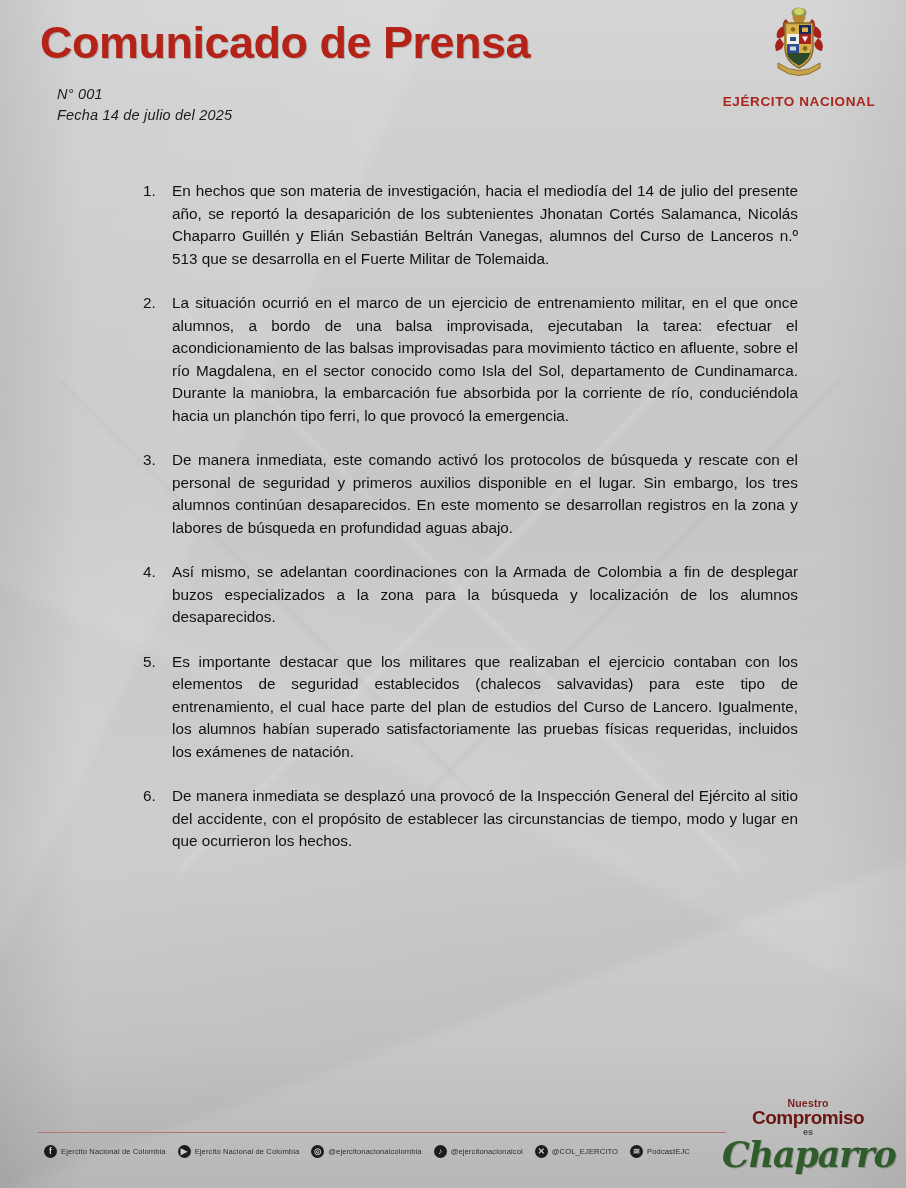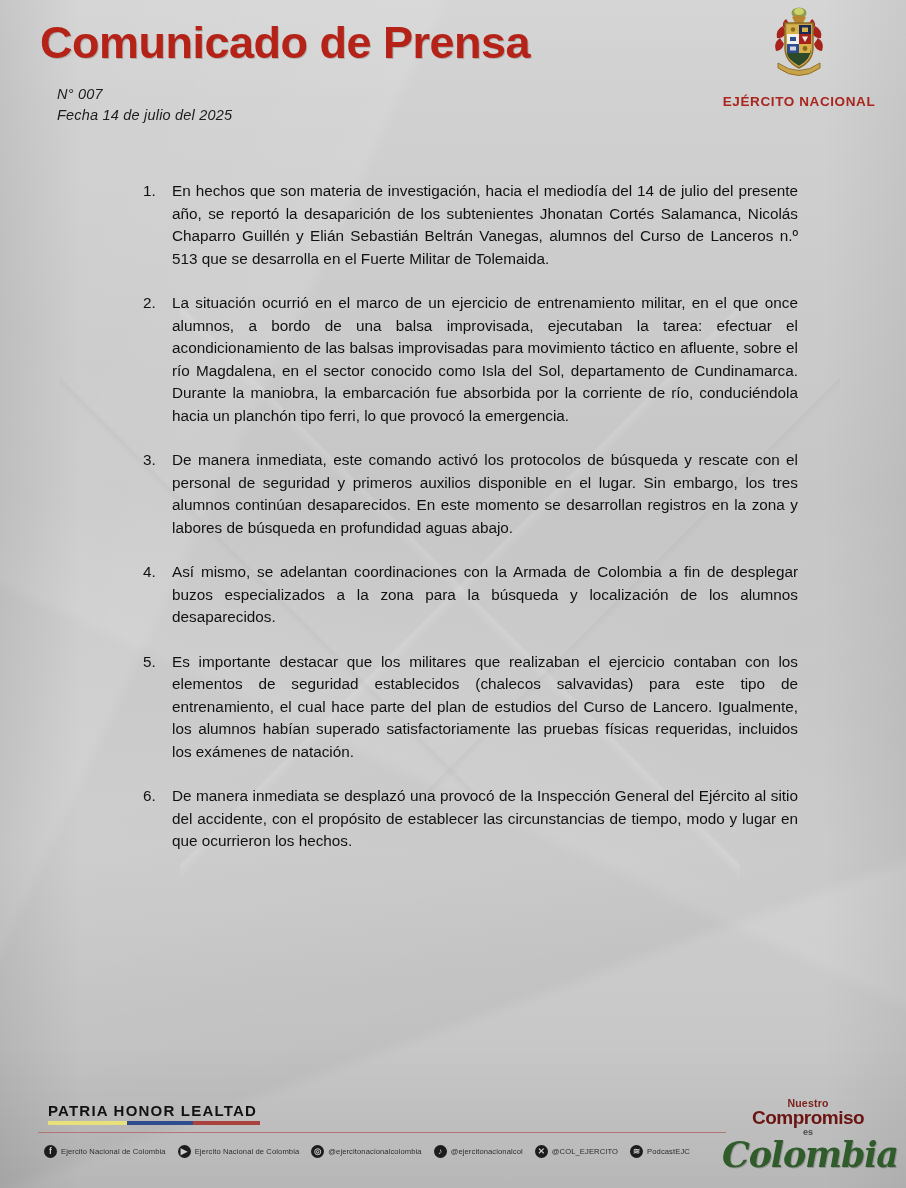--- a/index.html
+++ b/index.html
@@ -158,21 +158,21 @@
 <div class="page">
   <div class="bg-layer bg-a"></div>
   <div class="bg-layer bg-chev"></div>
   <div class="bg-layer bg-chev2"></div>
   <div class="bg-layer bg-vign"></div>
 
   <div class="header">
     <div class="title">Comunicado de Prensa</div>
 
     <div class="meta">
-      <div>N° 007</div>
+      <div>N° 001</div>
       <div>Fecha 14 de julio del 2025</div>
     </div>
 
     <div class="emblem-wrap">
       <svg class="emblem" viewBox="0 0 86 80">
 
         <ellipse cx="43" cy="7" rx="7.5" ry="5.5" fill="#8f9c4e"></ellipse>
         <ellipse cx="43" cy="5.5" rx="5" ry="3.5" fill="#cbd36a"></ellipse>
         <path d="M36 11 L43 9 L50 11 L47 17 L39 17 Z" fill="#b8862f"></path>
         <path d="M30 13 q-5 4 -2 9 q4 2 7 -2 Z" fill="#a8221c"></path>
@@ -214,28 +214,20 @@
       <li>La situación ocurrió en el marco de un ejercicio de entrenamiento militar, en el que once alumnos, a bordo de una balsa improvisada, ejecutaban la tarea: efectuar el acondicionamiento de las balsas improvisadas para movimiento táctico en afluente, sobre el río Magdalena, en el sector conocido como Isla del Sol, departamento de Cundinamarca. Durante la maniobra, la embarcación fue absorbida por la corriente de río, conduciéndola hacia un planchón tipo ferri, lo que provocó la emergencia.</li>
       <li>De manera inmediata, este comando activó los protocolos de búsqueda y rescate con el personal de seguridad y primeros auxilios disponible en el lugar. Sin embargo, los tres alumnos continúan desaparecidos. En este momento se desarrollan registros en la zona y labores de búsqueda en profundidad aguas abajo.</li>
       <li>Así mismo, se adelantan coordinaciones con la Armada de Colombia a fin de desplegar buzos especializados a la zona para la búsqueda y localización de los alumnos desaparecidos.</li>
       <li>Es importante destacar que los militares que realizaban el ejercicio contaban con los elementos de seguridad establecidos (chalecos salvavidas) para este tipo de entrenamiento, el cual hace parte del plan de estudios del Curso de Lancero. Igualmente, los alumnos habían superado satisfactoriamente las pruebas físicas requeridas, incluidos los exámenes de natación.</li>
       <li>De manera inmediata se desplazó una provocó de la Inspección General del Ejército al sitio del accidente, con el propósito de establecer las circunstancias de tiempo, modo y lugar en que ocurrieron los hechos.</li>
     </ol>
 
   </div>
 
   <div class="footer">
-    <div class="motto-block">
-      <div class="motto">PATRIA HONOR LEALTAD</div>
-      <div class="tricolor">
-        <i class="tri-y"></i>
-        <i class="tri-b"></i>
-        <i class="tri-r"></i>
-      </div>
-    </div>
 
     <div class="hrule"></div>
 
     <div class="social">
       <div class="soc">
         <span class="soc-ic">f</span>
         <span class="soc-tx">Ejercito Nacional de Colombia</span>
       </div>
       <div class="soc">
         <span class="soc-ic">▶</span>
@@ -256,16 +248,16 @@
       <div class="soc">
         <span class="soc-ic">≋</span>
         <span class="soc-tx">PodcastEJC</span>
       </div>
     </div>
 
     <div class="compromiso">
       <div class="c-n">Nuestro</div>
       <div class="c-c">Compromiso</div>
       <div class="c-e">es</div>
-      <div class="c-col">Colombia</div>
+      <div class="c-col">Chaparro</div>
     </div>
   </div>
 </div>
 
 </body></html>

